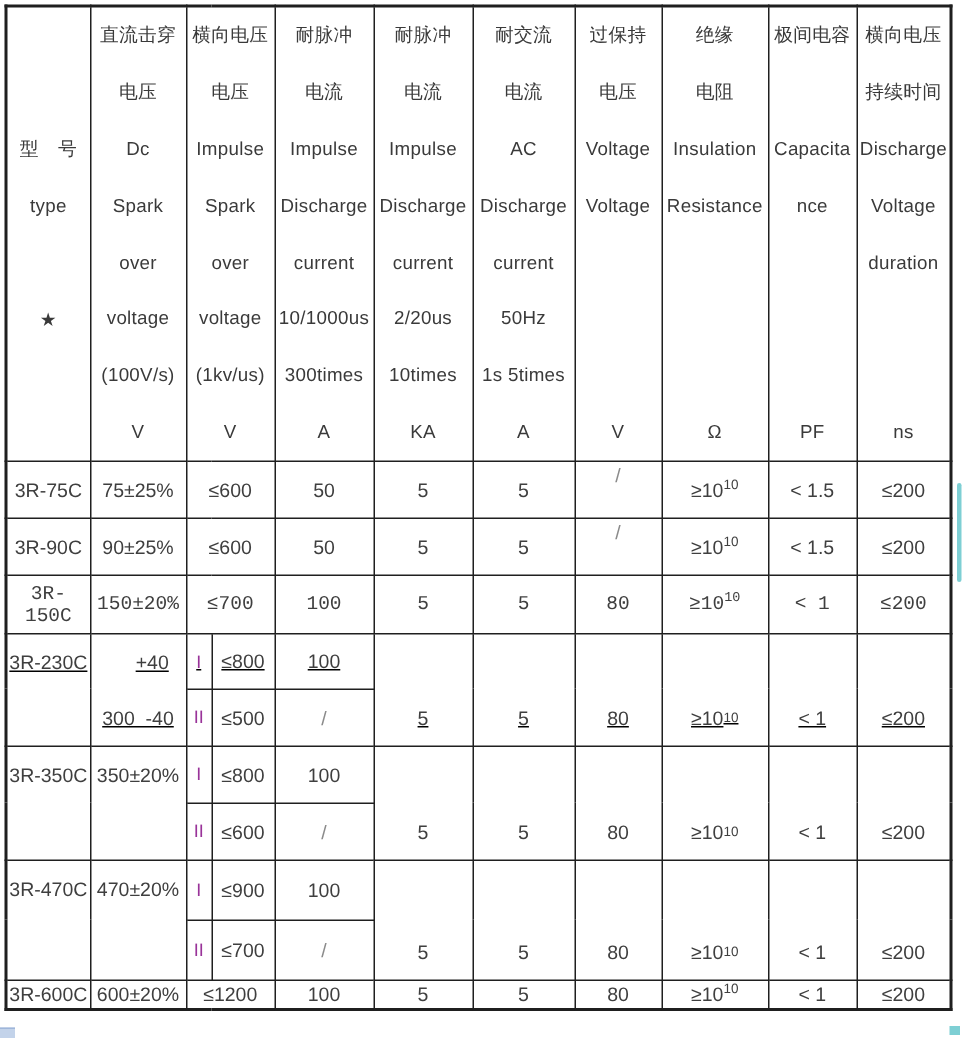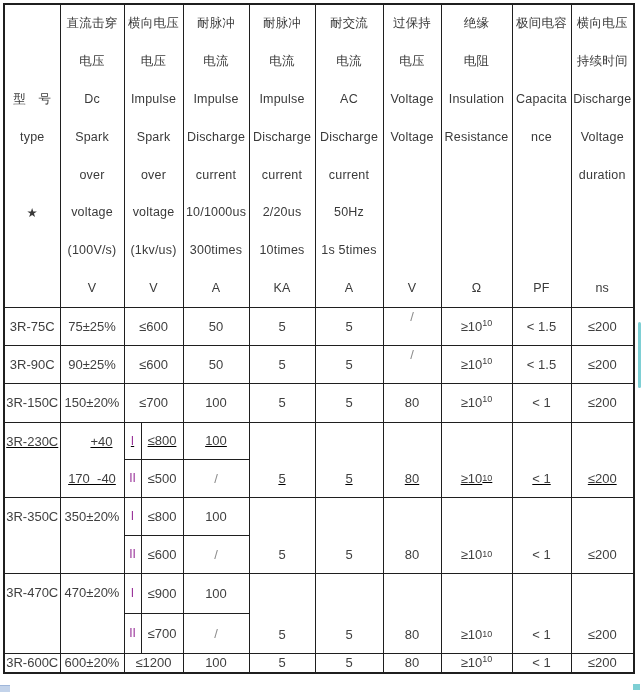--- a/index.html
+++ b/index.html
@@ -21,21 +21,21 @@
     border:1px solid #1f1f1f;
     padding:0;
     text-align:center;
     vertical-align:middle;
     color:#3f3f3f;
     font-size:13px;
     overflow:hidden;
   }
   tr.hdr  { height:302px; }
   tr.r38  { height:38px; }
-  tr.r39  { height:39px; }
+  tr.r39  { height:39px;font-family:Liberation Mono, monospace; }
   tr.r37  { height:37px;text-decoration:underline; }
   tr.r40  { height:40px; }
   tr.r32  { height:20px; }
   tr.hdr td { vertical-align:top; }
   .hline {
     height:37.7px;
     display:flex; align-items:center; justify-content:center;
     font-size:12.5px;
     color:#3a3a3a;
     white-space:pre;
@@ -255,21 +255,21 @@
     <td>&lt; 1</td>
     <td>≤200</td>
   </tr>
 
   <tr class="r37">
     <td rowspan="2" class="va-t">
             <div class="subcell">3R-230C</div>
           </td>
     <td rowspan="2" class="va-t">
       <div class="subcell right">+40</div>
-      <div class="subcell pre">170  -40</div>
+      <div class="subcell pre">300  -40</div>
     </td>
     <td class="roman">I</td>
     <td>≤800</td>
     <td>100</td>
     <td rowspan="2" class="va-b">
             <div class="subcell">5</div>
           </td>
     <td rowspan="2" class="va-b">
             <div class="subcell">5</div>
           </td>

